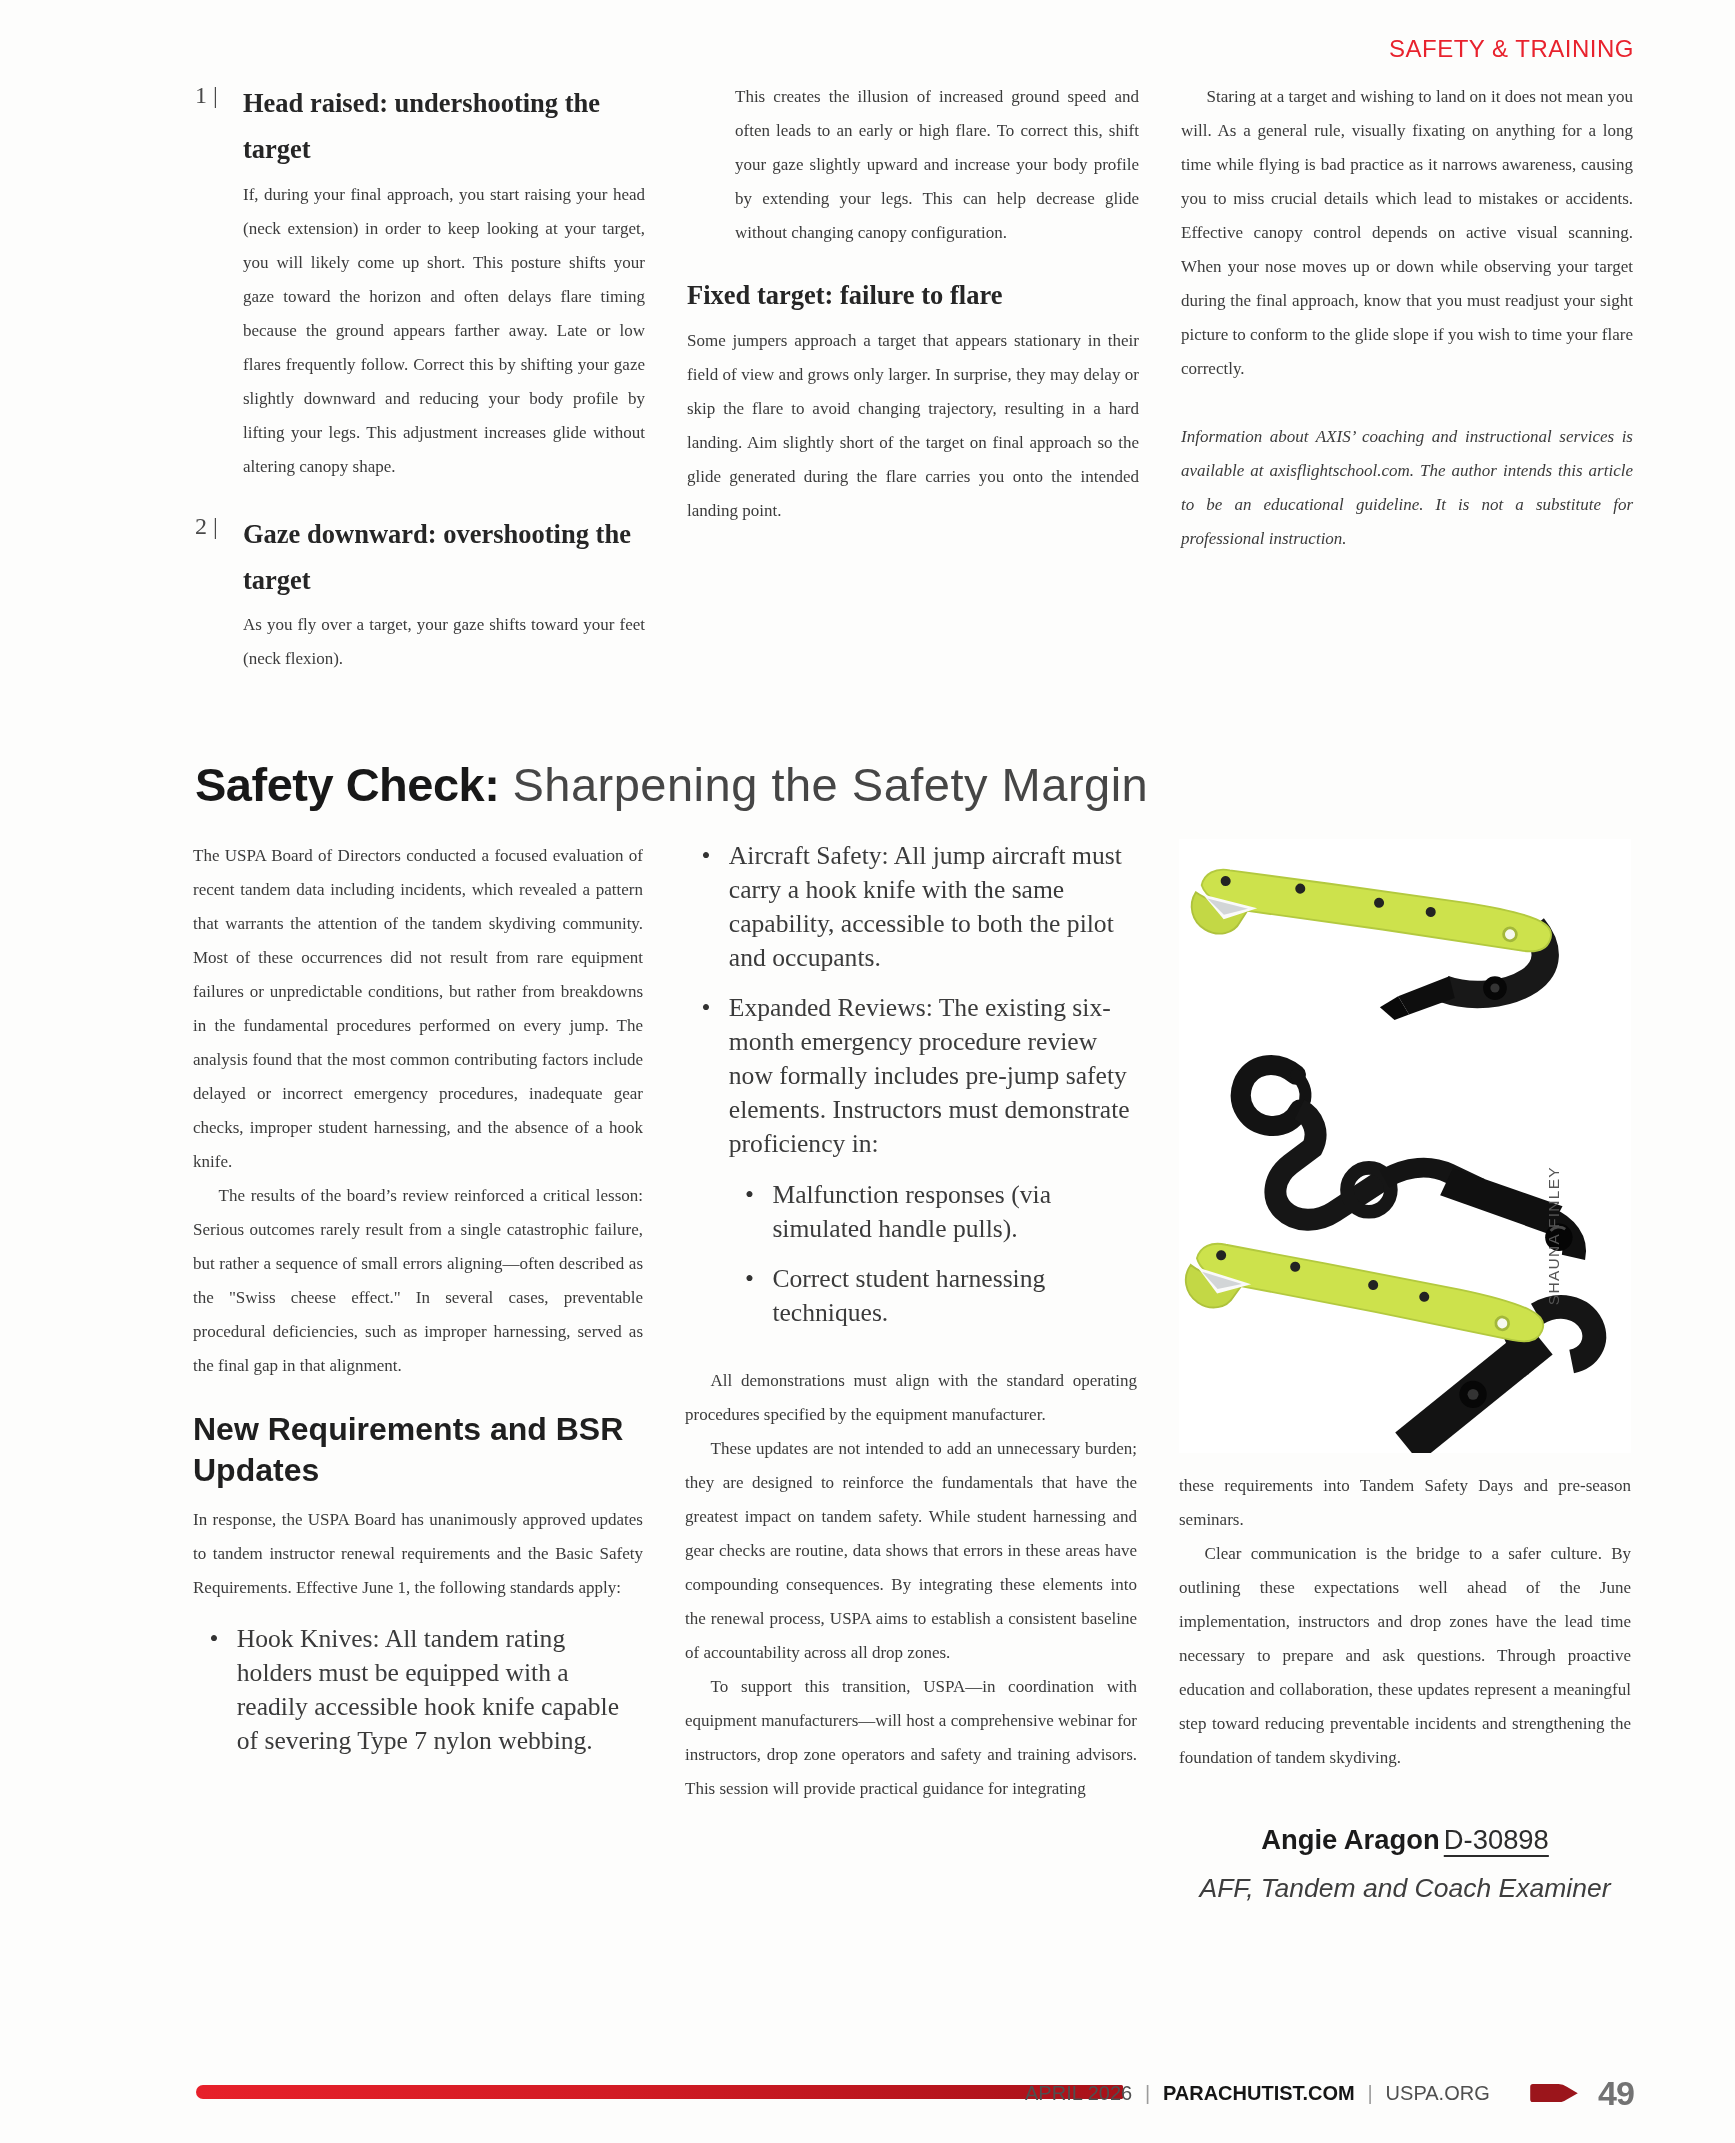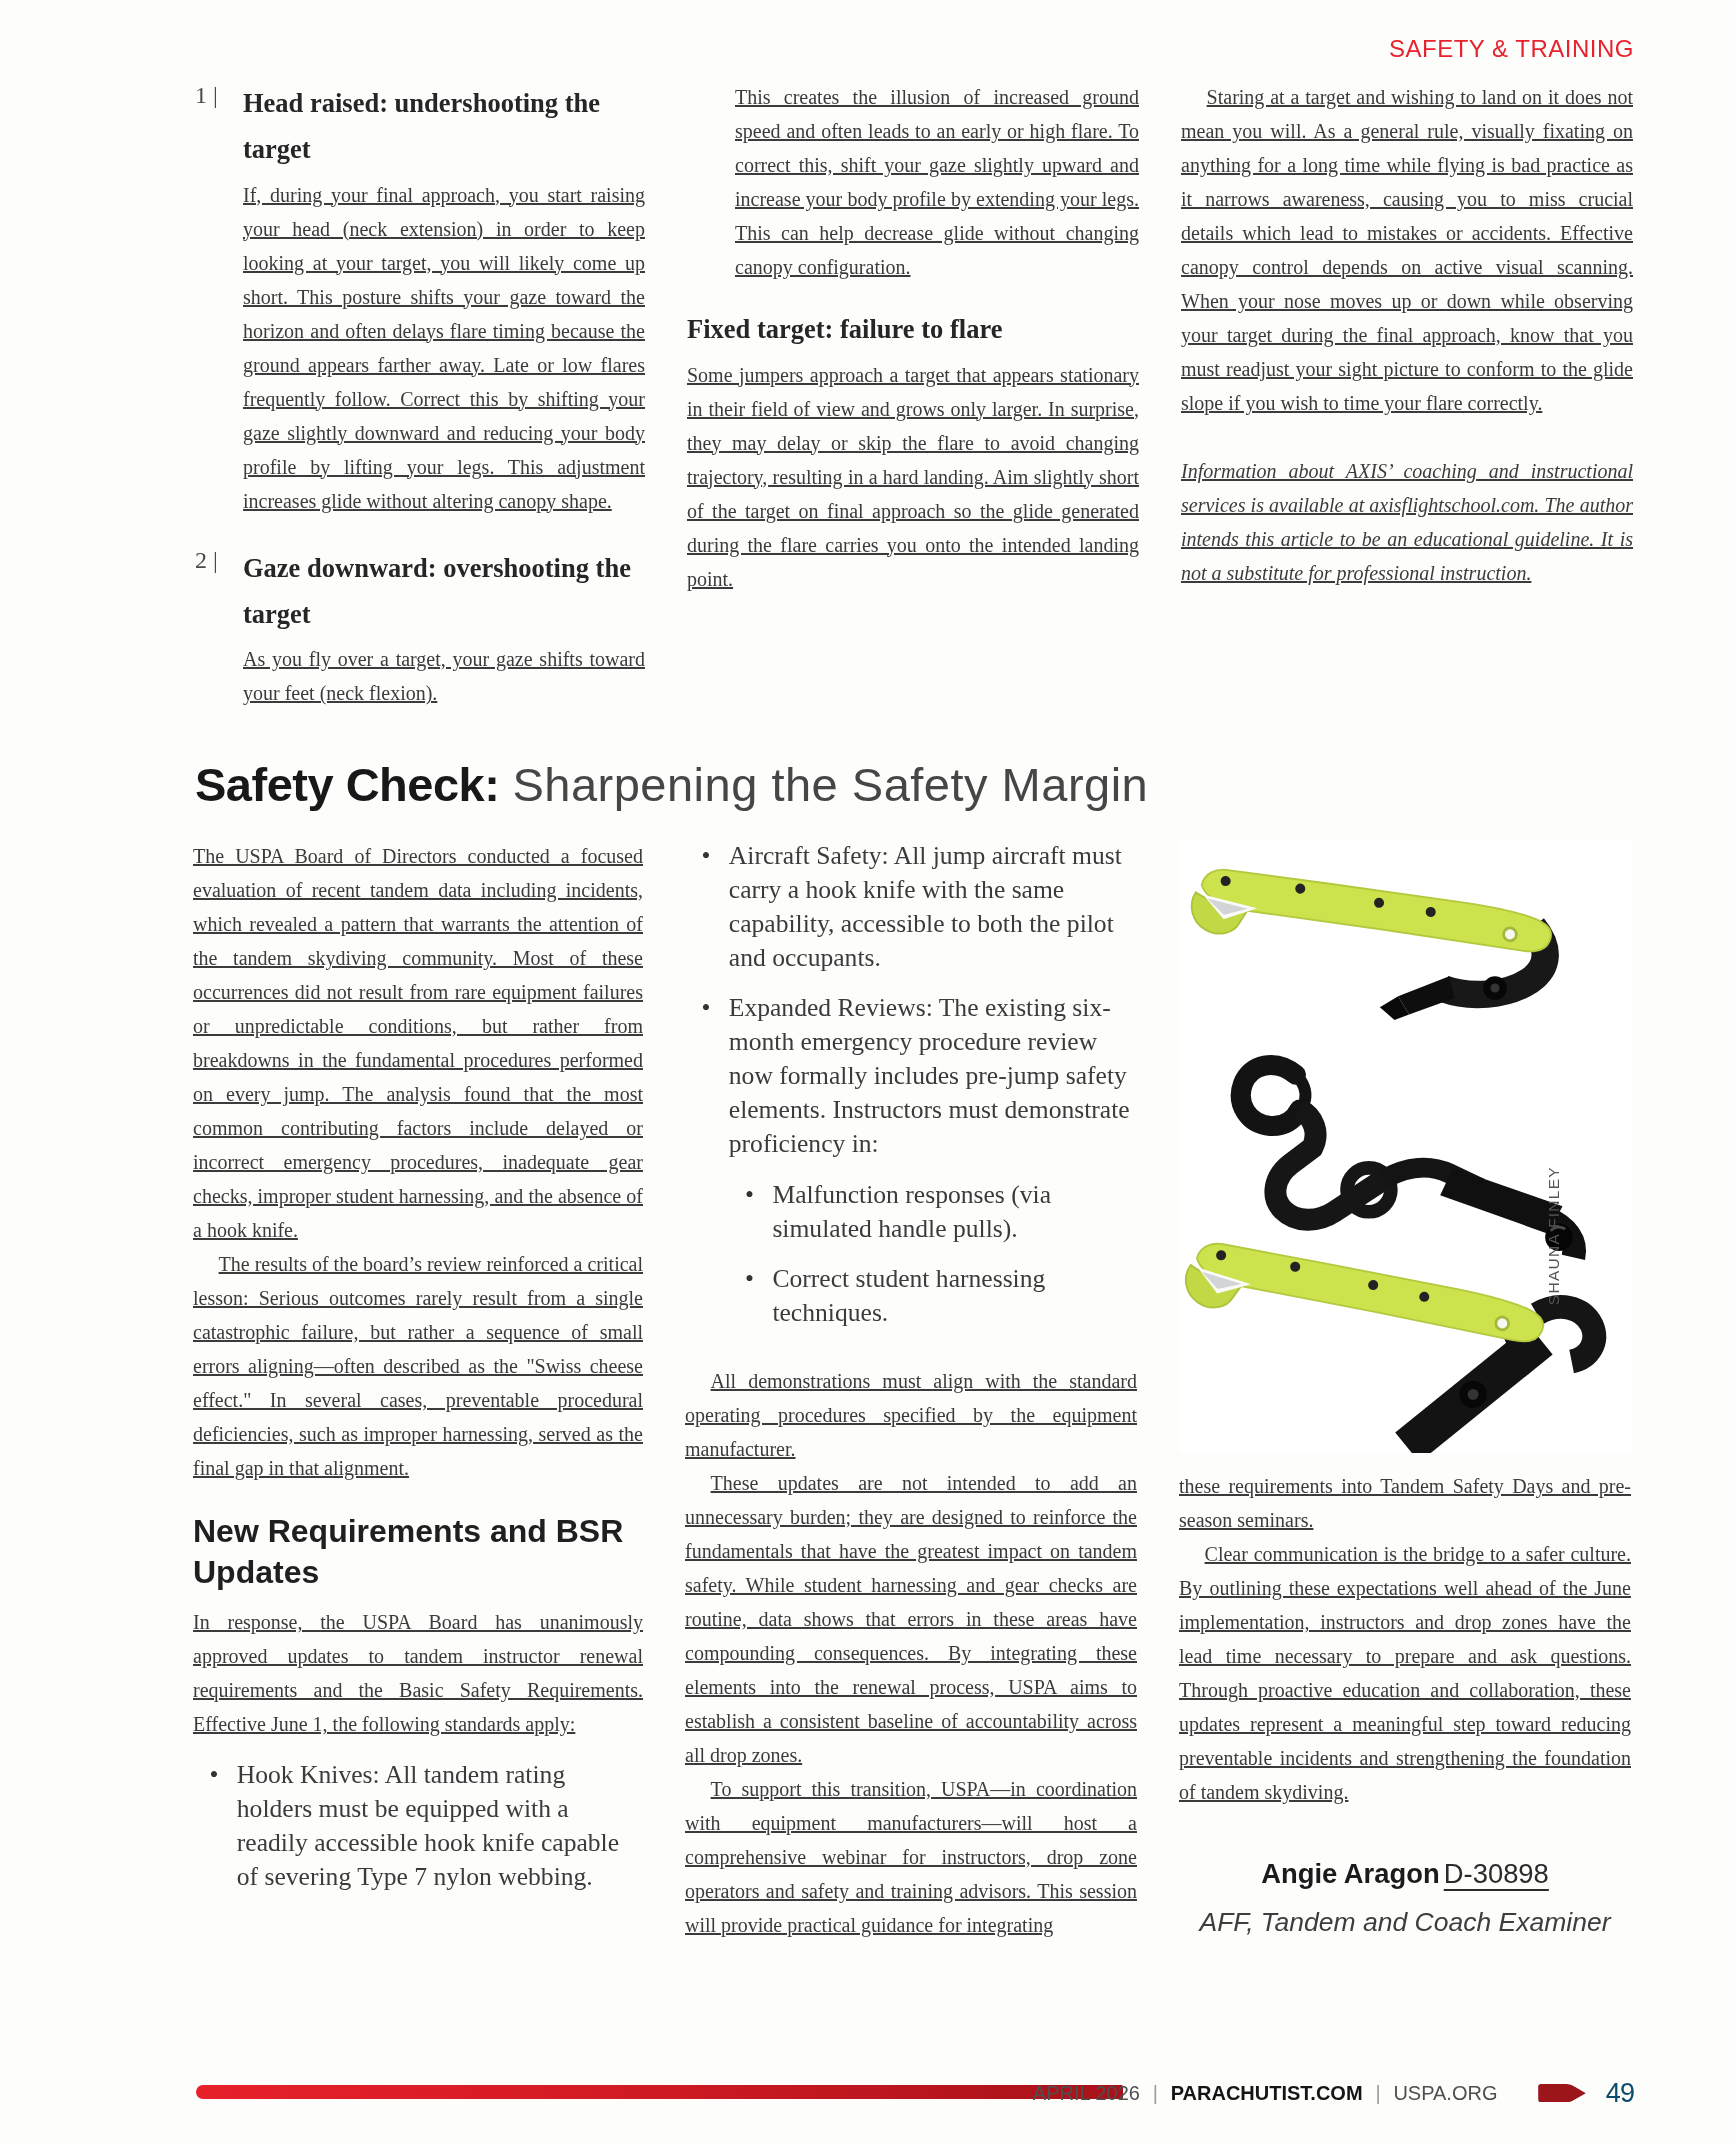--- a/index.html
+++ b/index.html
@@ -8,21 +8,21 @@
 
   
   .kicker{position:absolute;top:35px;left:195px;width:1439px;text-align:right;
           font-family:"Liberation Sans",sans-serif;font-size:24px;letter-spacing:0.5px;color:#e8222d;}
 
   
   .cols{display:grid;grid-template-columns:450px 452px 452px;column-gap:42px;}
   .top-cols{position:absolute;top:80px;left:195px;width:1439px;}
   .sc-cols{position:absolute;top:839px;left:193px;width:1439px;}
 
-  .col p{font-size:20px;line-height:34px;text-align:justify;margin:0;text-decoration:underline;}
+  .col p{font-size:17px;line-height:34px;text-align:justify;margin:0;}
   .indent{text-indent:25.6px;}
   .cont{margin-left:48px !important;}
   .runin{font-weight:bold;font-size:26.5px;line-height:46px;color:#262626;margin:0 0 5.5px 0;}
   .mt{margin-top:22px;}
   .italicp{font-style:italic;margin-top:34px !important;}
 
   .num-item{display:flex;}
   .num-item + .num-item{margin-top:27.4px;}
   .num{width:48px;font-size:24px;color:#4a4a4a;padding-top:1.8px;}
   .num-body{flex:1;}
@@ -59,21 +59,21 @@
 
   
   .rule{position:absolute;top:2085px;left:196px;width:927px;height:13.7px;border-radius:8.2px 1.8px 1.8px 8.2px;
         background:linear-gradient(90deg,#e7202a 0%,#d21b24 45%,#a81119 100%);}
   .footer{position:absolute;top:2074px;left:195px;width:1439px;height:38px;display:flex;
           justify-content:flex-end;align-items:center;gap:12.8px;
           font-family:"Liberation Sans",sans-serif;font-size:20px;color:#4f4f4f;}
   .footer .sep{color:#9c9c9c;font-size:20px;}
   .footer .site{font-weight:bold;color:#151515;}
   .footer .arrow{margin-left:27.4px;display:flex;align-items:center;}
-  .footer .pg{font-weight:normal;font-size:27px;color:#0c4a6e;margin-left:7.3px;letter-spacing:-0.9px;}
+  .footer .pg{font-weight:bold;font-size:34px;color:#737373;margin-left:7.3px;letter-spacing:-0.9px;}
 </style>
 </head>
 <body>
 
 <div class="page">
 
   <div class="kicker">SAFETY &amp; TRAINING</div>
 
   <div class="cols top-cols">
     <div class="col">

